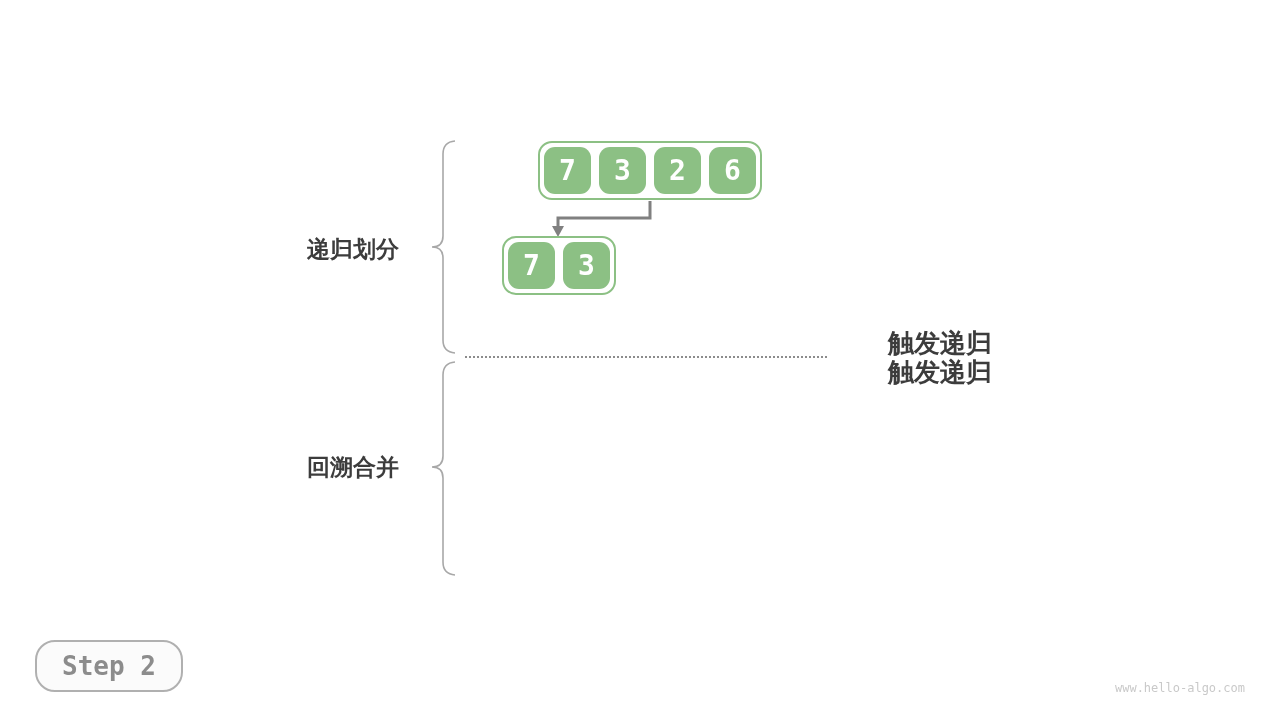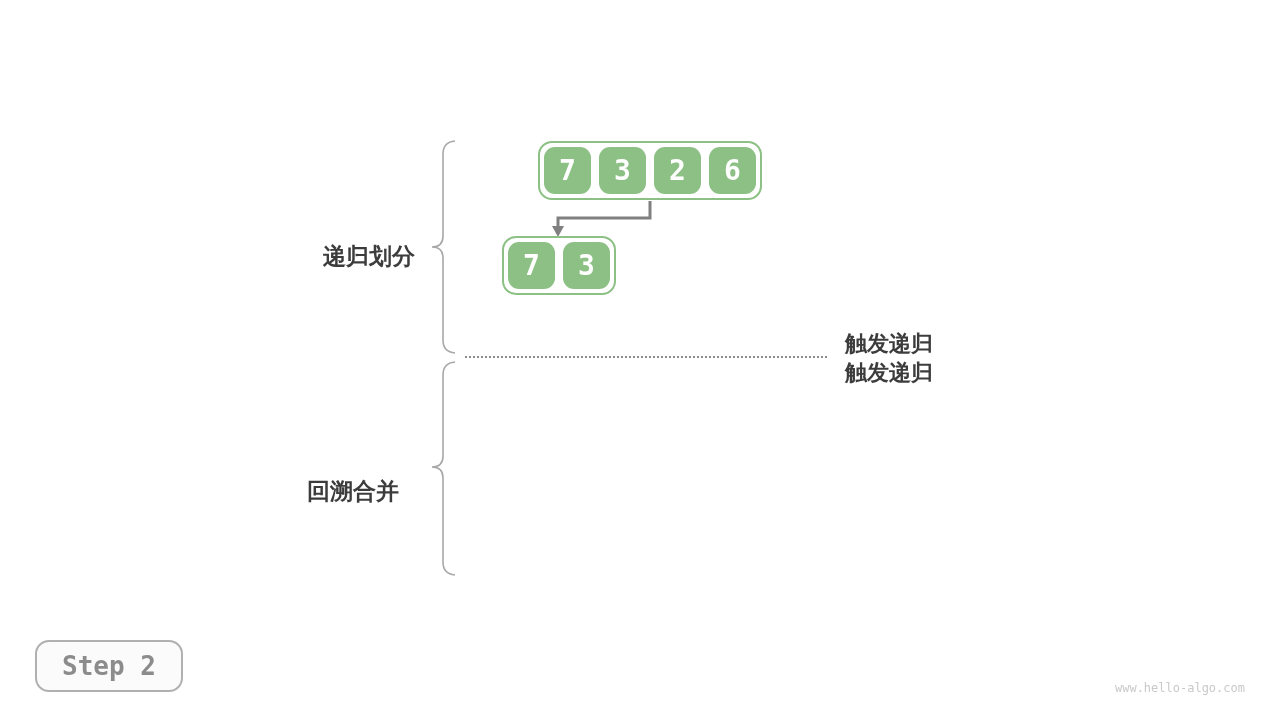--- a/index.html
+++ b/index.html
@@ -42,47 +42,47 @@
   .phase-label {
     position:absolute;
     left:305px;
     width:96px;
     font-size:23px;
     font-weight:bold;
     color:var(--label-dark,#3C3C3C);
     text-align:center;
     white-space:nowrap;
   }
-  .phase-top { top:241px;margin-left:16px; }
-  .phase-bottom { top:476px; }
+  .phase-top { top:234px; }
+  .phase-bottom { top:452px; }
 
   .divider {
     position:absolute;
     left:465px; top:356px;
     width:362px; height:0;
     border-top:2px dotted var(--divider-gray,#8C8C8C);
   }
 
   .base-case-label {
     position:absolute;
-    left:845px; top:329px;
-    font-size:22px;
+    left:888px; top:329px;
+    font-size:26px;
     font-weight:bold;
     line-height:29px;
     color:var(--label-dark,#3C3C3C);
     white-space:nowrap;
   }
 
   .step-badge {
     position:absolute;
     left:35px; top:640px;
     width:148px; height:52px;
     background:var(--badge-bg,#FBFBFB);
     border:2px solid var(--badge-border,#B0B0B0);
-    border-radius:14px;
+    border-radius:20px;
     display:flex; align-items:center; justify-content:center;
     font-family:"DejaVu Sans Mono", monospace;
     font-weight:bold;
     font-size:26px;
     color:var(--badge-text,#8C8C8C);
   }
 
   .watermark {
     position:absolute;
     right:35px; bottom:25px;

